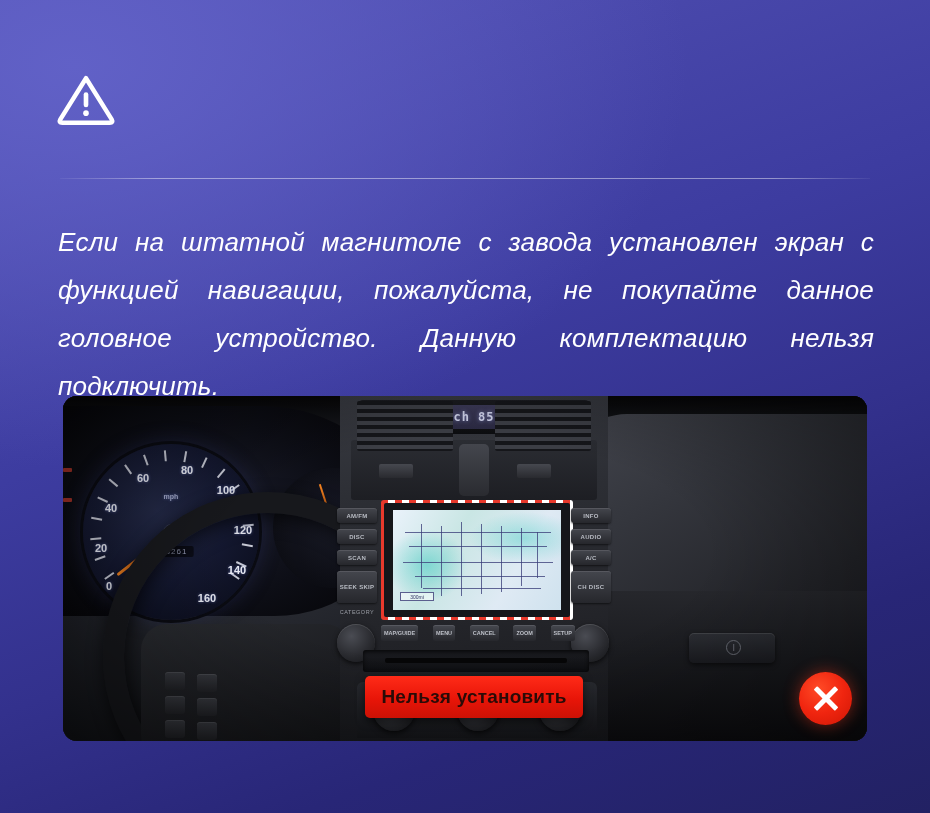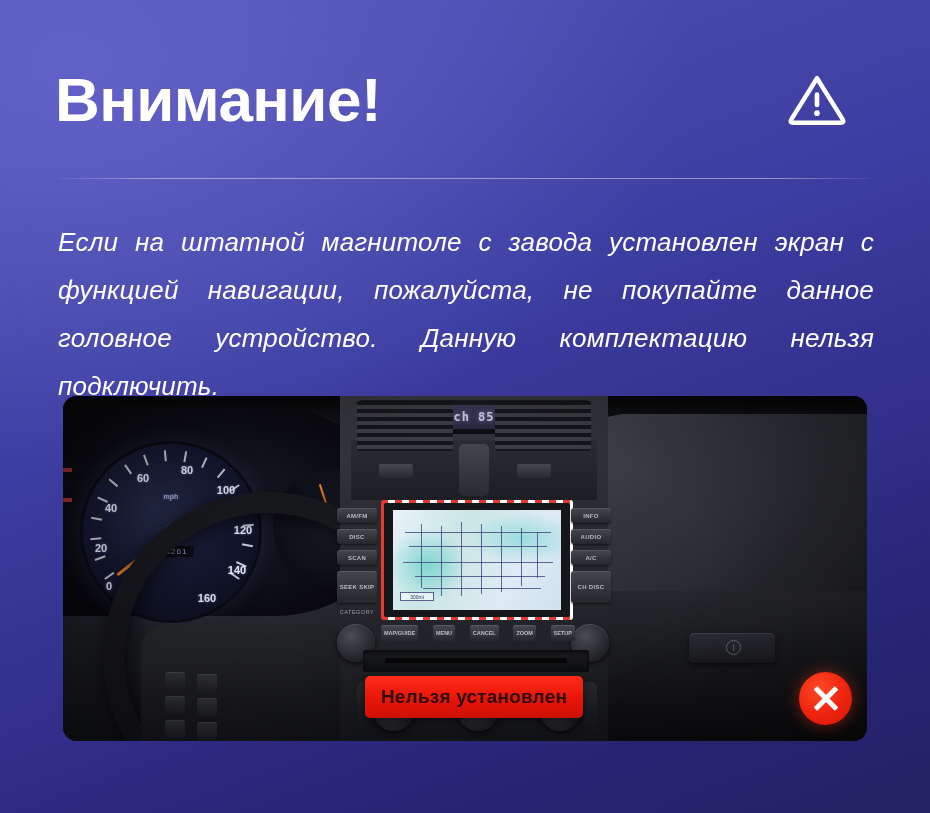--- a/index.html
+++ b/index.html
@@ -305,21 +305,20 @@
     position:absolute; inset:0; pointer-events:none;
     background:radial-gradient(75% 80% at 50% 45%, rgba(0,0,0,0) 40%, rgba(0,0,0,0.55) 100%);
   }
 </style>
 </head>
 <body>
 
 <div id="page">
 
   <div class="header">
-    <div class="title">Внимание!</div>
     <svg class="warn-icon" viewBox="0 0 64 64">
       <path d="M32 9.5 L58.5 52 Q60.5 55.5 56.5 55.5 L7.5 55.5 Q3.5 55.5 5.5 52 Z" fill="none" stroke="#ffffff" stroke-width="4.6" stroke-linejoin="round"></path>
       <rect x="29.6" y="24" width="4.8" height="15.5" rx="2.4" fill="#ffffff"></rect>
       <circle cx="32" cy="45.6" r="2.9" fill="#ffffff"></circle>
     </svg>
   </div>
   <div class="divider"></div>
 
   <div class="body-copy">
     <span>Если на штатной магнитоле с завода установлен экран с функцией навигации, пожалуйста, не покупайте данное головное устройство. Данную комплектацию нельзя подключить.</span>
@@ -453,16 +452,16 @@
     </div>
     <div class="climate">
       <div class="clim-knob" style="left:16px;"></div>
       <div class="clim-knob" style="left:100px;"></div>
       <div class="clim-knob" style="left:182px;"></div>
     </div>
 
     <div class="vig"></div>
   </div>
 
-  <div class="cta">Нельзя установлен</div>
+  <div class="cta">Нельзя установить</div>
   <div class="xbadge"></div>
 
 </div>
 
 </body></html>

